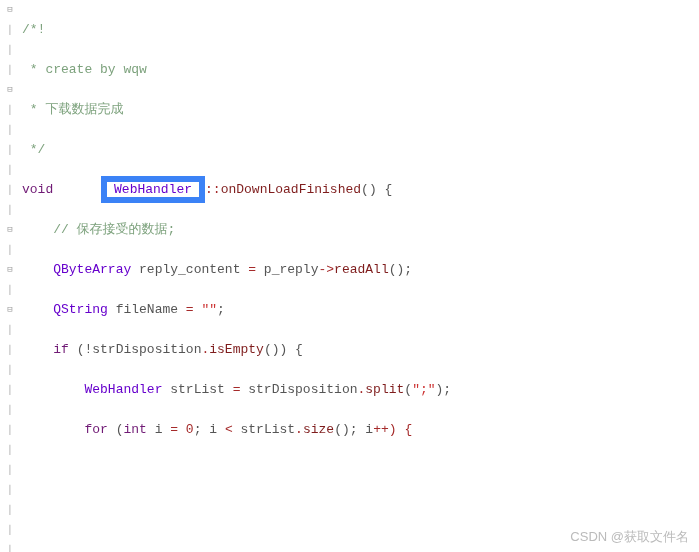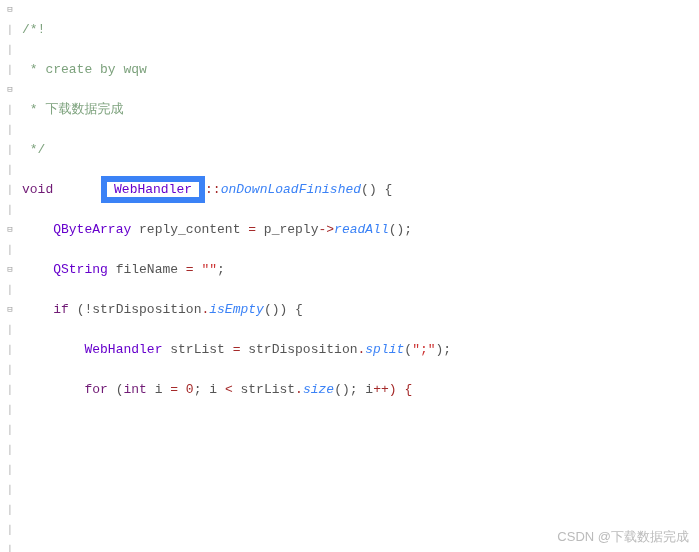--- a/index.html
+++ b/index.html
@@ -32,21 +32,21 @@
     flex: 1;
     white-space: pre;
     padding-left: 2px;
   }
   .line {
     height: 20px;
   }
   .c-comment { color: #7da27d; }
   .c-keyword { color: #701a75; }
   .c-type { color: #6600cc; }
-  .c-func { color: #3b82f6; font-style: italic; }
+  .c-func { color: #7f1d1d; }
   .c-string { color: #cc3333; }
   .c-op { color: #a52a2a; }
   .c-num { color: #a52a2a; }
   .c-plain { color: #555; }
   .boxed {
     border: 6px solid #3b82f6;
     padding: 0 7px;
     margin-left: 40px;
   }
   .watermark {
@@ -96,20 +96,21 @@
     <div class="fold">│</div>
     <div class="fold">│</div>
     <div class="fold">│</div>
   </div>
   <div class="code">
 <div class="line"><span class="c-comment">/*!</span></div>
 <div class="line"><span class="c-comment"> * create by wqw</span></div>
 <div class="line"><span class="c-comment"> * 下载数据完成</span></div>
 <div class="line"><span class="c-comment"> */</span></div>
 <div class="line"><span class="c-keyword">void</span> <span class="c-type boxed">WebHandler</span><span class="c-op">::</span><span class="c-func">onDownLoadFinished</span><span class="c-plain">() {</span></div>
+<div class="line">    <span class="c-comment">// 保存接受的数据;</span></div>
 <div class="line">    <span class="c-type">QByteArray</span><span class="c-plain"> reply_content</span><span class="c-op"> = </span><span class="c-plain">p_reply</span><span class="c-op">-&gt;</span><span class="c-func">readAll</span><span class="c-plain">();</span></div>
 <div class="line">    <span class="c-type">QString</span><span class="c-plain"> fileName</span><span class="c-op"> = </span><span class="c-string">""</span><span class="c-plain">;</span></div>
 <div class="line">    <span class="c-keyword">if</span><span class="c-plain"> (!</span><span class="c-plain">strDisposition</span><span class="c-op">.</span><span class="c-func">isEmpty</span><span class="c-plain">()) {</span></div>
 <div class="line">        <span class="c-type">WebHandler</span><span class="c-plain"> strList</span><span class="c-op"> = </span><span class="c-plain">strDisposition</span><span class="c-op">.</span><span class="c-func">split</span><span class="c-plain">(</span><span class="c-string">";"</span><span class="c-plain">);</span></div>
 <div class="line">        <span class="c-keyword">for</span><span class="c-plain"> (</span><span class="c-keyword">int</span><span class="c-plain"> i</span><span class="c-op"> = </span><span class="c-num">0</span><span class="c-plain">; </span><span class="c-plain">i</span><span class="c-op"> &lt; </span><span class="c-plain">strList</span><span class="c-op">.</span><span class="c-func">size</span><span class="c-plain">(); </span><span class="c-plain">i</span><span class="c-op">++) {</span></div>
 
 
 
 
 
@@ -118,13 +119,13 @@
 
 
 
 
 
 
 
   </div>
 </div>
 
-<div class="watermark">CSDN @下载数据完成</div>
+<div class="watermark">CSDN @获取文件名</div>
 
 </body></html>

